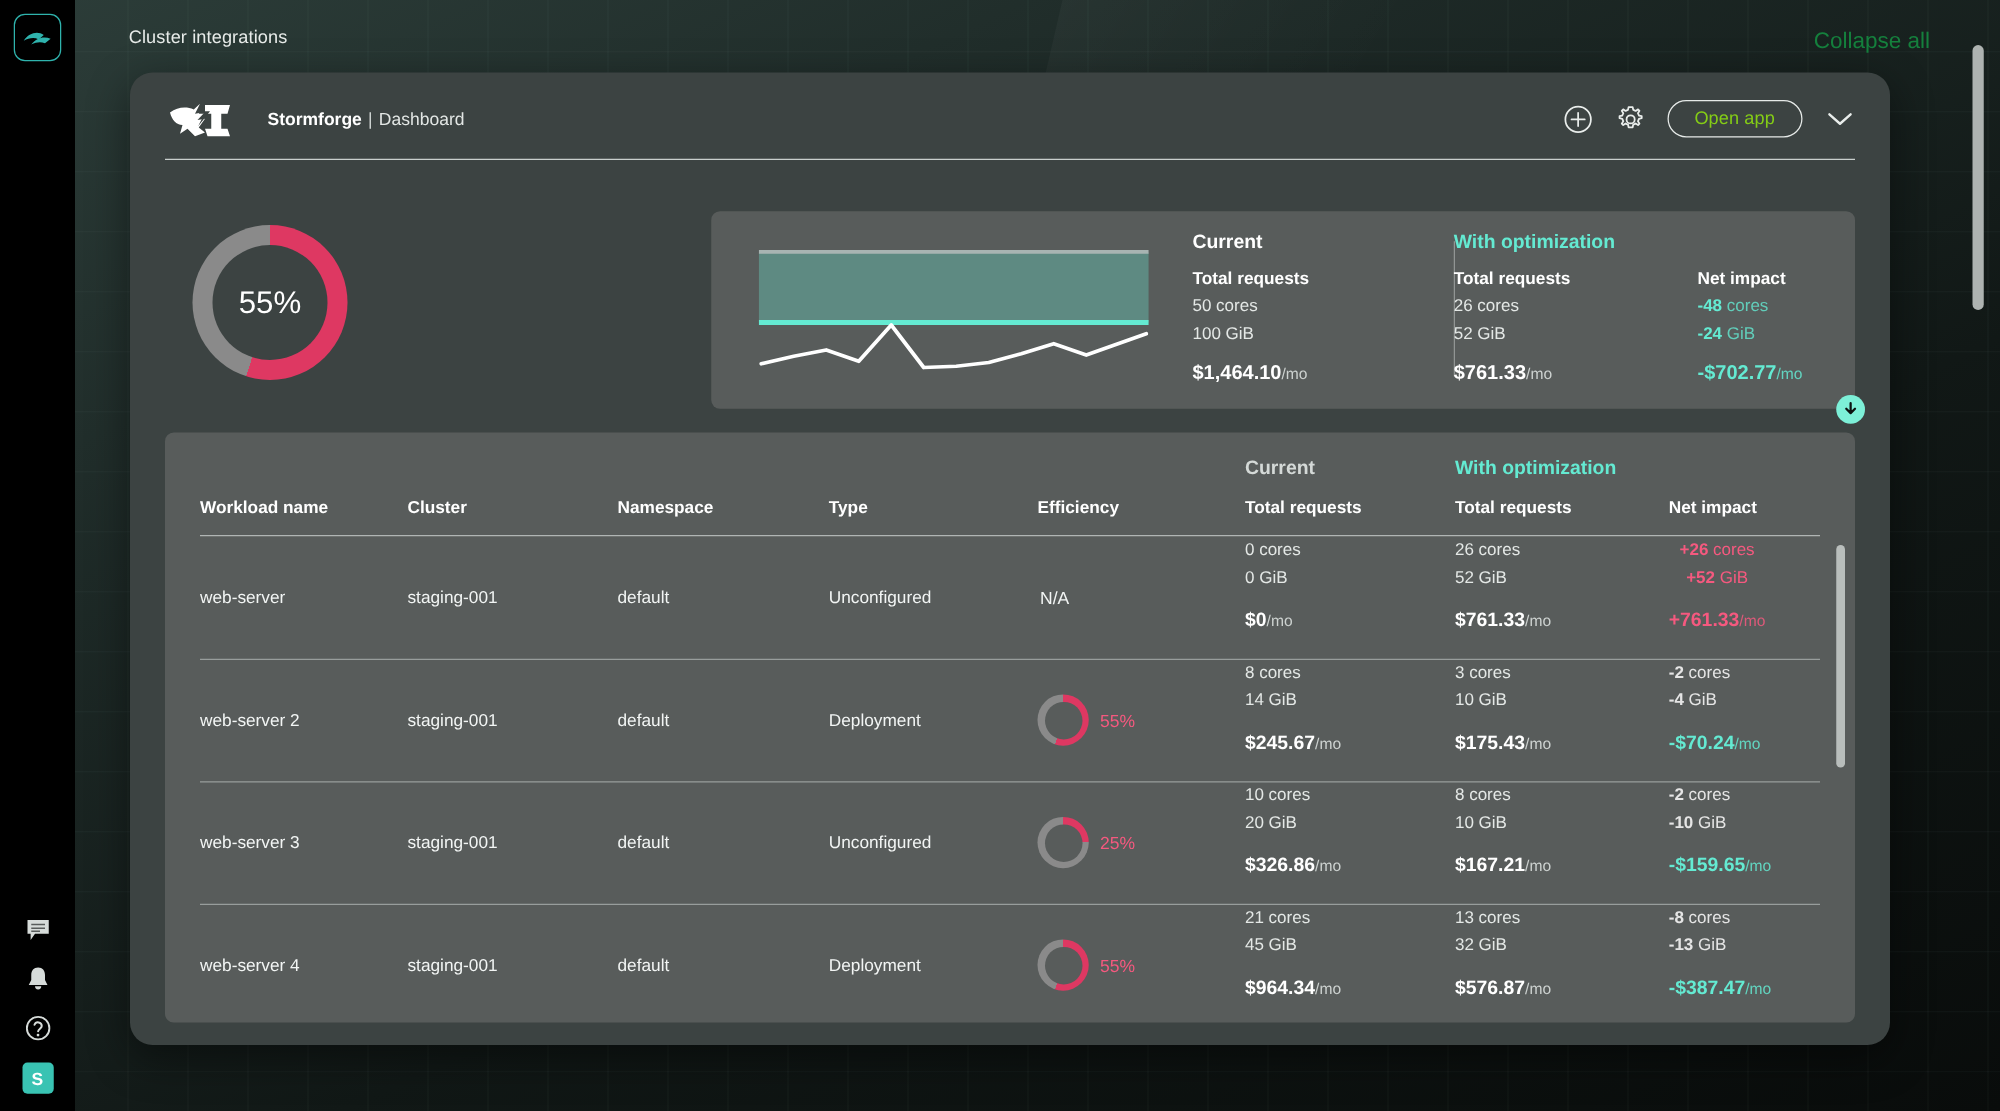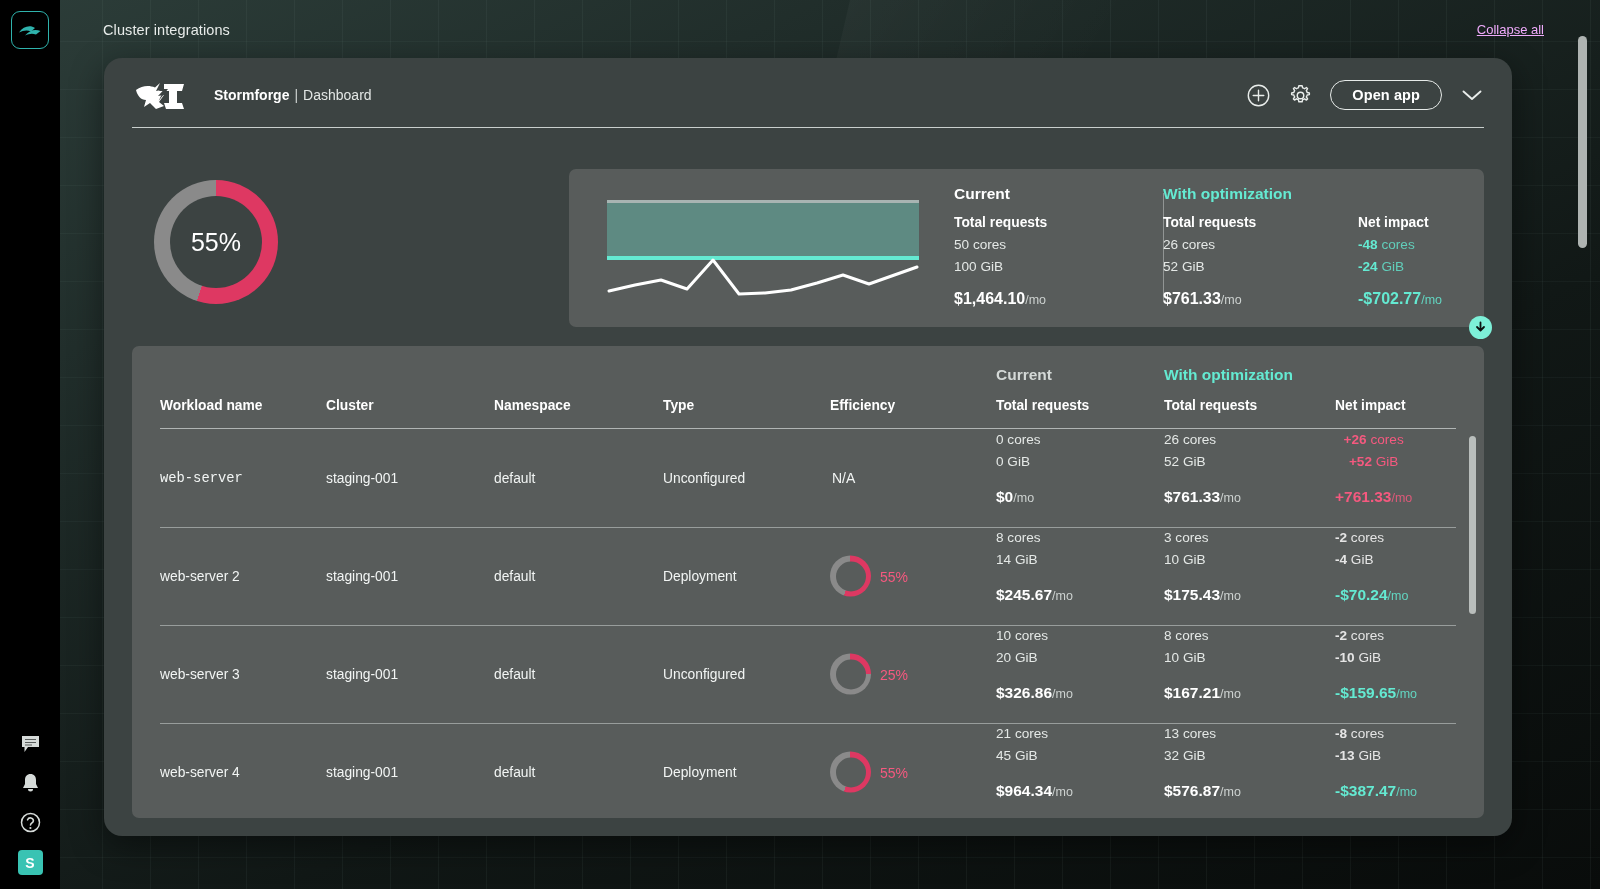--- a/index.html
+++ b/index.html
@@ -65,21 +65,21 @@
   .topbar {
     position: absolute; left: 60px; top: 0; right: 0; height: 60px;
     display: flex; align-items: center; z-index: 10;
   }
   .topbar-title {
     position: absolute; left: 43px; top: 22px;
     font-size: 14.5px; color: #e8ecea; letter-spacing: .1px;
   }
   .topbar-collapse {
     position: absolute; right: 56px; top: 22px;
-    font-size: 13px; color: #f0abfc; cursor: pointer; text-decoration: underline;
+    font-size: 18px; color: #15803d; cursor: pointer;
   }
 
   
   .card {
     position: absolute; left: 104px; top: 58px;
     width: 1408px; height: 778px;
     background: #3c4342;
     border-radius: 18px;
     box-shadow: 0 10px 34px rgba(0,0,0,.45);
     z-index: 12;
@@ -109,21 +109,21 @@
     position: absolute; right: 0; top: 10px;
     display: flex; align-items: center; gap: 17px;
   }
   .icon-btn {
     width: 25px; height: 25px; display: flex; align-items: center; justify-content: center;
     cursor: pointer;
   }
   .open-app {
     height: 30px; padding: 0 21px;
     border: 1.4px solid #e6eae8; border-radius: 16px;
-    color: #ffffff; font-size: 14.5px; font-weight: 700;
+    color: #84cc16; font-size: 14.5px; font-weight: 400;
     display: flex; align-items: center; justify-content: center;
     background: transparent; cursor: pointer;
     letter-spacing: .1px;
   }
 
   
   .summary {
     position: absolute; left: 28px; top: 100px;
     width: 1352px; height: 170px;
   }
@@ -419,21 +419,21 @@
           <div class="hdr-cell" style="left:531px">Type</div>
           <div class="hdr-cell" style="left:698px">Efficiency</div>
           <div class="hdr-cell" style="left:864px">Total requests</div>
           <div class="hdr-cell" style="left:1032px">Total requests</div>
           <div class="hdr-cell" style="left:1203px">Net impact</div>
         </div>
         <div class="hdr-rule"></div>
 
         <div class="rows" id="table-rows">
             <div class="row">
-              <div class="cell mid" style="left: 28px; font-family: Liberation Mono, monospace;">web-server</div>
+              <div class="cell mid" style="left: 28px;">web-server</div>
               <div class="cell mid" style="left: 194px;">staging-001</div>
               <div class="cell mid" style="left: 362px;">default</div>
               <div class="cell mid" style="left: 531px;">Unconfigured</div>
               <div class="gauge-cell" style="left: 698px;">
                 <span class="na-val" style="margin-left: 2px;">N/A</span>
               </div>
               <div class="stack" style="left: 864px;">
                 <div class="l">0 cores</div>
                 <div class="l">0 GiB</div>
                 <div class="p">$0<span class="unit">/mo</span></div>

